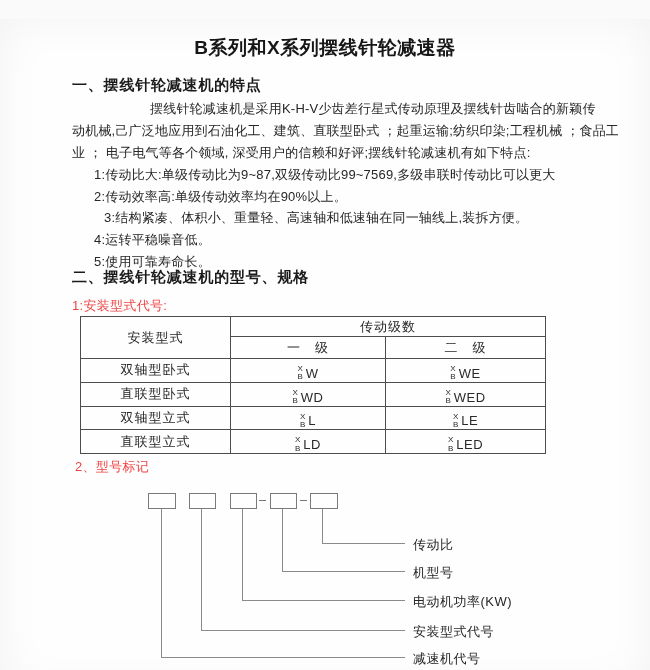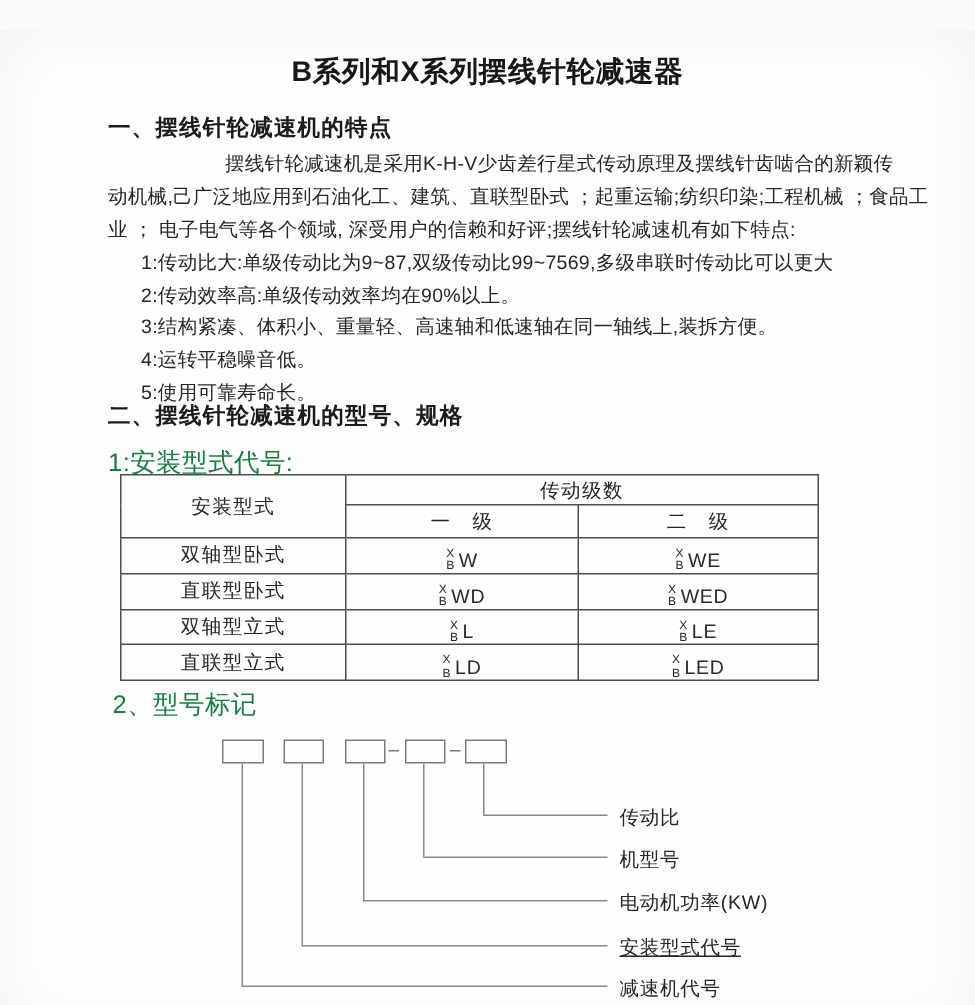--- a/index.html
+++ b/index.html
@@ -20,21 +20,21 @@
   .abs{position:absolute;white-space:nowrap;}
   .doc-title{
     left:0;top:16px;width:650px;
     text-align:center;
     font-size:19px;font-weight:bold;
     letter-spacing:.5px;color:#171717;
   }
   .h1{font-size:15px;font-weight:bold;letter-spacing:.8px;color:#1b1b1b;}
   .body-line{font-size:13px;letter-spacing:.2px;color:#262626;}
   .list-line{font-size:13px;letter-spacing:.2px;color:#262626;}
-  .sub-line{font-size:17px;letter-spacing:.3px;color:#15803d;}
+  .sub-line{font-size:13px;letter-spacing:.3px;color:#ef4444;}
 
   
   .spec-table{
     position:absolute;left:80px;top:297px;
     border-collapse:collapse;table-layout:fixed;width:465px;
     font-size:13px;color:#262626;
   }
   .spec-table td,.spec-table th{
     border:1px solid #4d4d4d;
     text-align:center;vertical-align:middle;
@@ -71,21 +71,21 @@
   <div class="abs doc-title">B系列和X系列摆线针轮减速器</div>
 
   <div class="abs body-line" style="left:150px;top:81px;">摆线针轮减速机是采用K-H-V少齿差行星式传动原理及摆线针齿啮合的新颖传</div>
 
   <div class="abs h1" style="left:72px;top:57px;">一、摆线针轮减速机的特点</div>
   <div class="abs body-line" style="left:72px;top:103px;">动机械,己广泛地应用到石油化工、建筑、直联型卧式 ；起重运输;纺织印染;工程机械 ；食品工</div>
   <div class="abs body-line" style="left:72px;top:125px;">业 ；  电子电气等各个领域, 深受用户的信赖和好评;摆线针轮减速机有如下特点:</div>
 
   <div class="abs list-line" style="left:94px;top:147px;">1:传动比大:单级传动比为9~87,双级传动比99~7569,多级串联时传动比可以更大</div>
   <div class="abs list-line" style="left:94px;top:169px;">2:传动效率高:单级传动效率均在90%以上。</div>
-  <div class="abs list-line" style="left:94px;top:190px;">3:结构紧凑、体积小、重量轻、高速轴和低速轴在同一轴线上,装拆方便。</div>
+  <div class="abs list-line" style="left:104px;top:190px;">3:结构紧凑、体积小、重量轻、高速轴和低速轴在同一轴线上,装拆方便。</div>
   <div class="abs list-line" style="left:94px;top:212px;">4:运转平稳噪音低。</div>
   <div class="abs list-line" style="left:94px;top:234px;">5:使用可靠寿命长。</div>
 
   <div class="abs h1" style="left:72px;top:249px;">二、摆线针轮减速机的型号、规格</div>
 
   <div class="abs sub-line" style="left:72px;top:278px;">1:安装型式代号:</div>
 
   <table class="spec-table">
     <colgroup>
         <col style="width:150px">
@@ -193,17 +193,17 @@
 
     <div class="dg-hline" style="left:322px;top:524px;width:83px;"></div>
     <div class="dg-hline" style="left:282px;top:552px;width:123px;"></div>
     <div class="dg-hline" style="left:242px;top:581px;width:163px;"></div>
     <div class="dg-hline" style="left:201px;top:611px;width:204px;"></div>
     <div class="dg-hline" style="left:161px;top:638px;width:244px;"></div>
 
     <div class="dg-label" style="left:413px;top:517px;">传动比</div>
     <div class="dg-label" style="left:413px;top:545px;">机型号</div>
     <div class="dg-label" style="left:413px;top:574px;">电动机功率(KW)</div>
-    <div class="dg-label" style="left:413px;top:604px;text-decoration:underline;">安装型式代号</div>
+    <div class="dg-label" style="left:413px;top:604px;">安装型式代号</div>
     <div class="dg-label" style="left:413px;top:631px;">减速机代号</div>
   </div>
 
 </div>
 
 </body></html>

